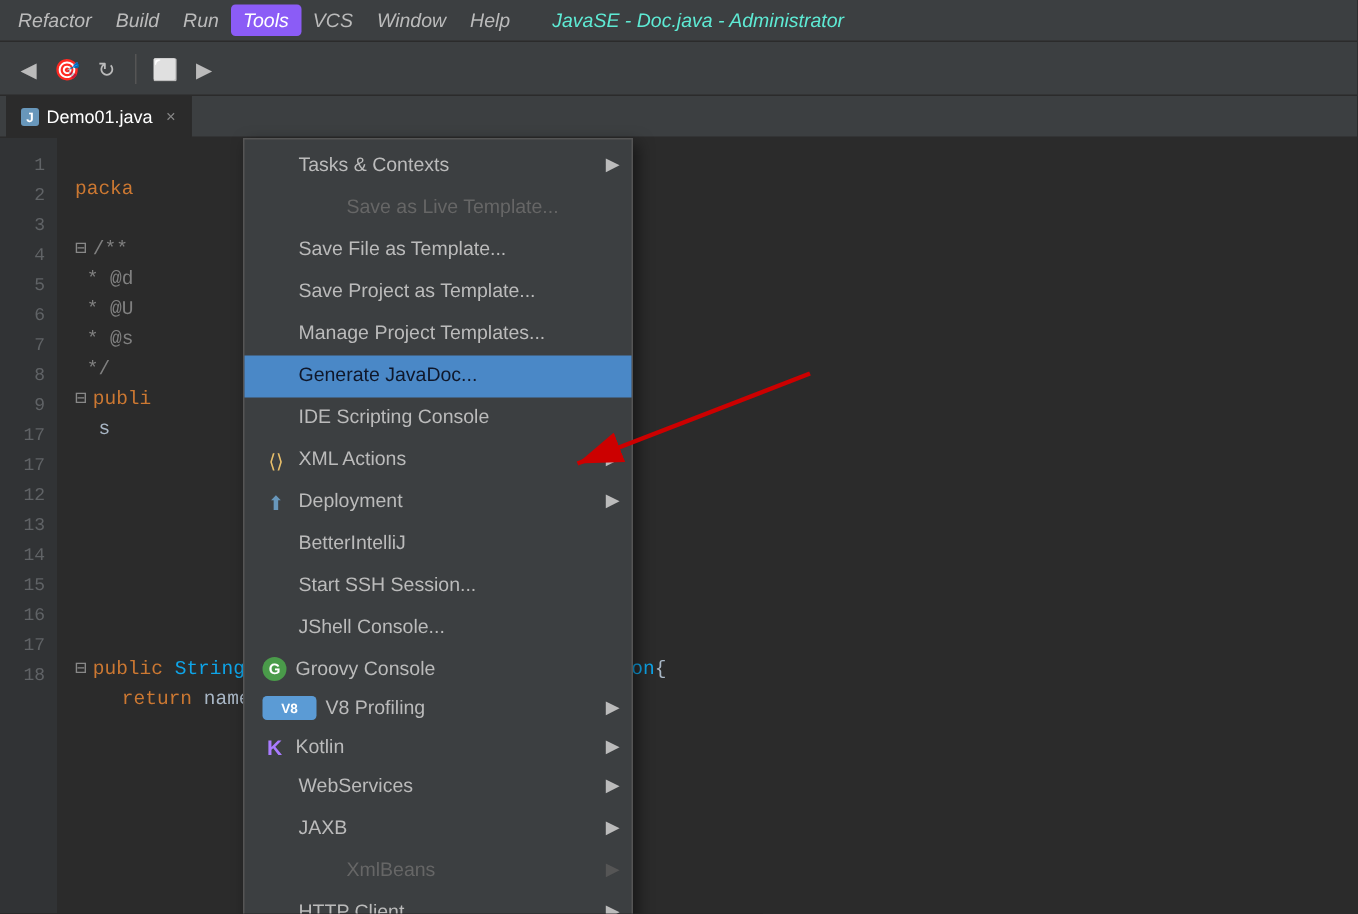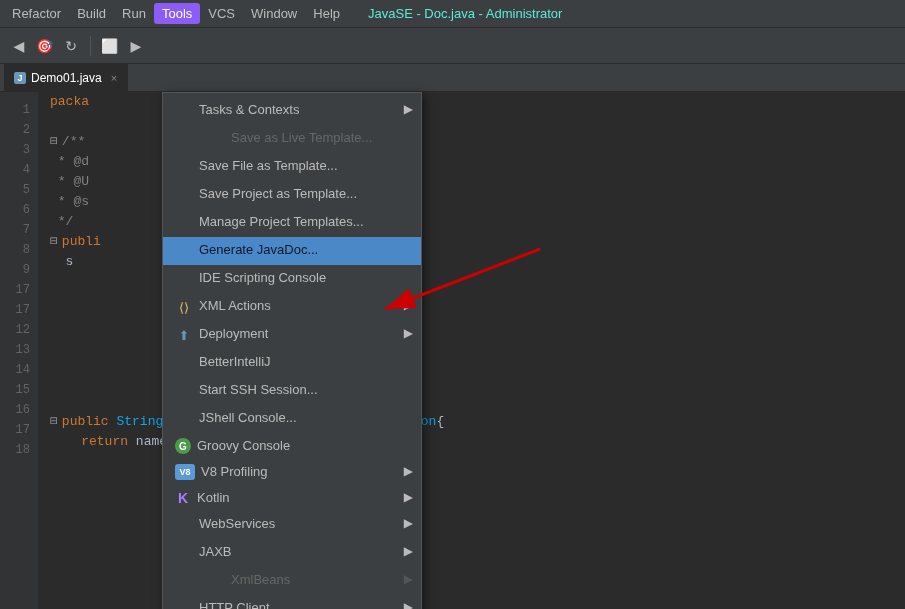--- a/index.html
+++ b/index.html
@@ -15,20 +15,21 @@
     }
 
     
     .menubar {
       background: #3c3f41;
       display: flex;
       align-items: center;
       height: 28px;
       padding: 0 4px;
       border-bottom: 1px solid #2b2b2b;
+      font-style: italic;
     }
     .menubar-item {
       padding: 3px 8px;
       color: #bbbbbb;
       cursor: pointer;
       font-size: 13px;
       border-radius: 3px;
     }
     .menubar-item.active {
       background: #8b5cf6;
@@ -138,21 +139,21 @@
       text-align: right;
       color: #606366;
       font-size: 12px;
       font-family: 'Courier New', monospace;
       line-height: 20px;
       padding-right: 8px;
       user-select: none;
     }
     .code-content {
       flex: 1;
-      padding: 0 12px;
+      padding: 24px 12px;
       font-family: 'Courier New', monospace;
       font-size: 13px;
       line-height: 20px;
       color: #a9b7c6;
       background: #2b2b2b;
       text-align: center;
     }
     .kw { color: #cc7832; }
     .comment { color: #808080; }
     .cls { color: #0ea5e9; }
@@ -227,21 +228,21 @@
       justify-content: center;
       font-size: 10px;
       font-weight: bold;
       color: white;
       margin-right: 6px;
       flex-shrink: 0;
     }
 
     
     .v8-icon {
-      width: 20px;
+      width: 36px;
       height: 16px;
       background: #4a88c7;
       border-radius: 3px;
       display: flex;
       align-items: center;
       justify-content: center;
       font-size: 9px;
       font-weight: bold;
       color: white;
       margin-right: 6px;

